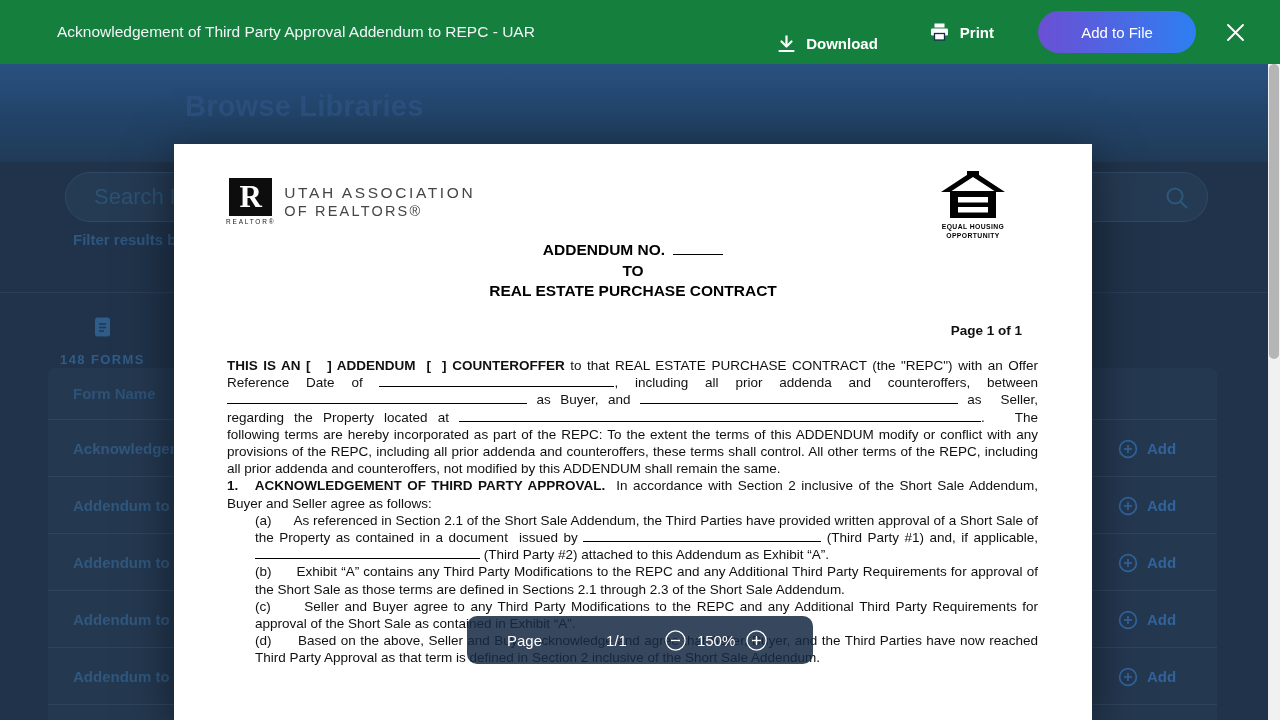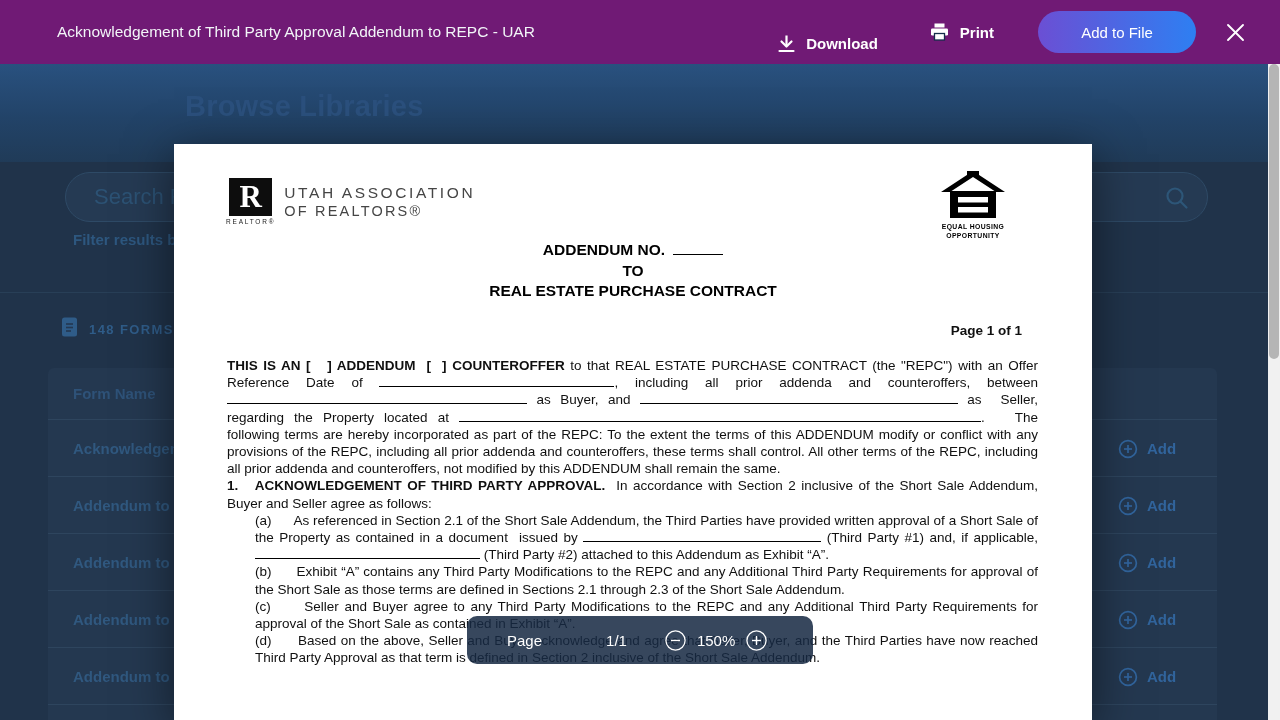--- a/index.html
+++ b/index.html
@@ -14,21 +14,21 @@
               color:#2b507d;letter-spacing:.2px;}
   .bg-search{position:absolute;left:65px;top:172px;width:1143px;height:50px;
              border-radius:25px;background:#253a53;border:1px solid #2e4a66;}
   .bg-search input{position:absolute;left:0;top:0;width:100%;height:100%;background:transparent;
              border:none;outline:none;padding:0 56px 0 28px;font-size:22px;
              font-family:"Liberation Sans",sans-serif;color:#3f6a8e;}
   .bg-search input::placeholder{color:#2c5274;opacity:1;}
   .bg-search .mag{position:absolute;right:16px;top:11px;}
   .bg-filter{position:absolute;left:73px;top:231px;font-size:15px;font-weight:600;color:#2d577f;}
   .bg-rule{position:absolute;left:0;top:292px;width:1268px;border-top:1px solid #283f57;}
-  .bg-formscount{position:absolute;left:60px;top:316px;display:flex;align-items:center;gap:10px;}
+  .bg-formscount{position:absolute;left:60px;top:316px;display:flex;align-items:center;gap:10px;flex-direction:column;}
   .bg-formscount .lbl{font-size:13px;font-weight:700;letter-spacing:1.4px;color:#2f5c88;}
   .bg-card{position:absolute;left:48px;top:368px;width:1169px;height:352px;
            background:#243850;border-radius:6px 6px 0 0;}
   .bg-card .hrow{height:52px;border-bottom:1px solid #2e455e;line-height:52px;
                  padding-left:25px;font-size:15px;font-weight:700;color:#2e5278;}
   .bg-row{position:relative;height:57px;border-bottom:1px solid #2e455e;}
   .bg-row .nm{position:absolute;left:25px;top:0;line-height:57px;font-size:15px;
               font-weight:600;color:#30587f;white-space:nowrap;}
   .bg-add{position:absolute;left:1070px;top:0;height:57px;display:flex;align-items:center;
           gap:9px;cursor:pointer;}
@@ -65,21 +65,21 @@
   .vtb .pv{margin-left:64px;font-weight:500;}
   .vtb .zbtn{margin-left:38px;width:21px;height:21px;cursor:pointer;display:flex;}
   .vtb .zv{margin-left:11px;font-weight:500;}
   .vtb .zbtn2{margin-left:11px;width:21px;height:21px;cursor:pointer;display:flex;}
 
   
   .sb-track{position:absolute;left:1268px;top:64px;width:12px;height:656px;background:#f1f1f1;}
   .sb-thumb{position:absolute;left:1px;top:0;width:10px;height:295px;background:#b5b5b5;border-radius:5px;}
 
   
-  .topbar{position:absolute;left:0;top:0;width:1280px;height:64px;background:#701a75;
+  .topbar{position:absolute;left:0;top:0;width:1280px;height:64px;background:#15803d;
           display:flex;align-items:center;}
   .tb-title{margin-left:57px;font-size:15.5px;color:#f2f5f8;font-weight:400;}
   .tb-btn{display:flex;align-items:center;gap:11px;color:#fff;font-size:15px;font-weight:600;cursor:pointer;}
   .tb-download{margin-left:auto;margin-top:22px;}
   .tb-print{margin-left:52px;}
   .tb-pill{margin-left:44px;width:158px;height:42px;border-radius:21px;cursor:pointer;
            background:linear-gradient(90deg,#6b4fd4 0%,#2e7ff2 100%);
            display:flex;align-items:center;justify-content:center;
            color:#fff;font-size:15px;font-weight:400;}
   .tb-close{margin-left:30px;margin-right:35px;cursor:pointer;display:flex;}

